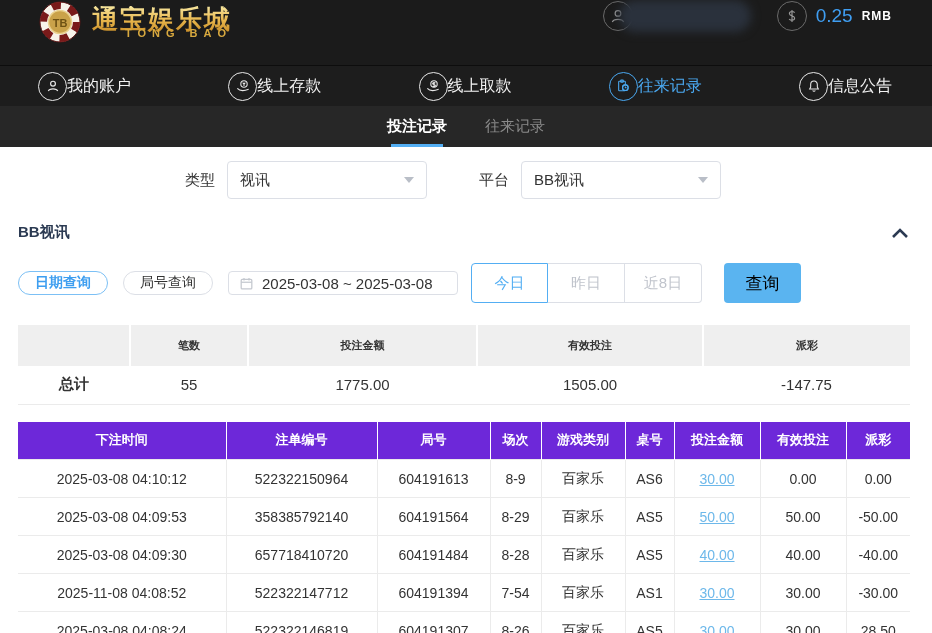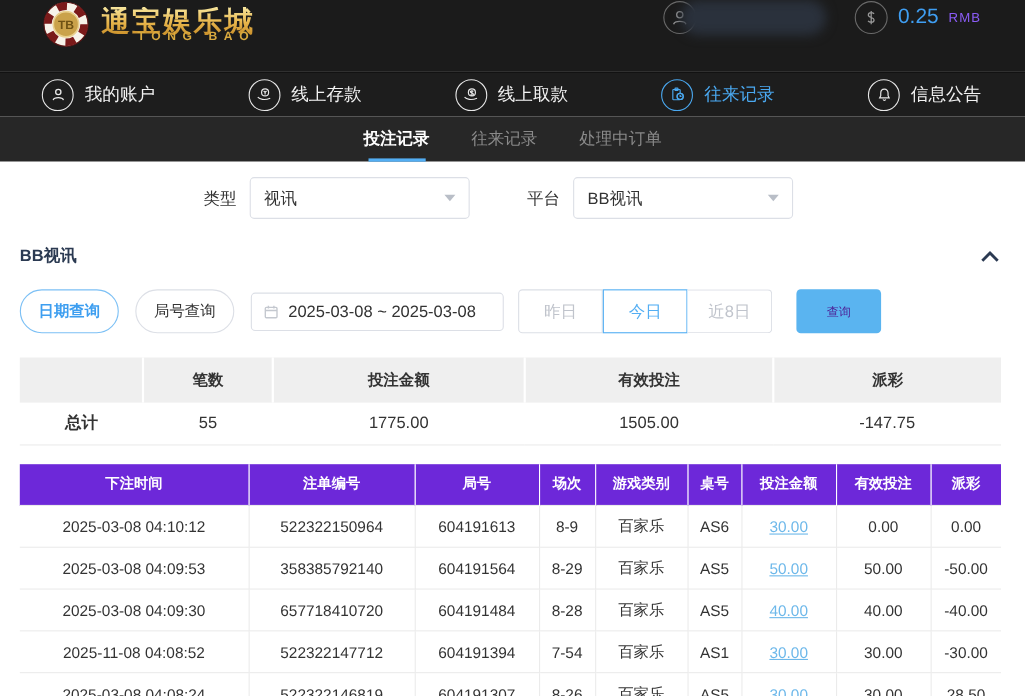--- a/index.html
+++ b/index.html
@@ -17,26 +17,26 @@
     -webkit-background-clip:text; background-clip:text; color:transparent; }
   .logo-sub { font-size:11px; letter-spacing:6px; color:#d8a93f; font-weight:bold;
     text-align:right; margin-top:-4px; }
   .top-right { display:flex; align-items:center; }
   .round-ico { width:30px; height:30px; border:1.5px solid #6a6a6a; border-radius:50%;
     display:flex; align-items:center; justify-content:center; color:#9a9a9a; flex:none; }
   .redacted { width:132px; height:32px; background:#2a313c; border-radius:16px;
     filter:blur(5px); margin-left:-14px; }
   .balance-wrap { display:flex; align-items:center; margin-left:26px; gap:9px; }
   .balance-amt { color:#3f9ef2; font-size:19px; }
-  .balance-cur { color:#8b5cf6; font-size:12px; font-weight:normal; letter-spacing:1px; }
+  .balance-cur { color:#ffffff; font-size:12px; font-weight:bold; letter-spacing:1px; }
 
   
   .mainnav { height:41px; background:#1d1d1d; border-top:1px solid #0d0d0d;
     display:flex; align-items:center; justify-content:space-between; padding:0 40px 0 38px; }
-  .nav-item { display:flex; align-items:center; gap:10px; color:#f2f2f2;
+  .nav-item { display:flex; align-items:center; color:#f2f2f2;
     font-size:16px; cursor:pointer; }
   .nav-item .nav-ico { width:29px; height:29px; border:1.5px solid #e8e8e8; border-radius:50%;
     display:flex; align-items:center; justify-content:center; color:#e8e8e8; }
   .nav-item.active { color:#4aa8f0; }
   .nav-item.active .nav-ico { border-color:#4aa8f0; color:#4aa8f0; }
 
   
   .subtabs { height:41px; background:#272727; display:flex; align-items:center;
     justify-content:center; gap:38px; }
   .tab { color:#8a8a8a; font-size:15px; position:relative; height:100%;
@@ -56,41 +56,41 @@
   .caret-down { width:0; height:0; border-left:5px solid transparent;
     border-right:5px solid transparent; border-top:6px solid #b9bec7; }
   .filter-gap { width:28px; }
 
   .section-head { display:flex; align-items:center; justify-content:space-between;
     margin-top:24px; }
   .section-title { font-size:15px; font-weight:bold; color:#2b3a52; }
   .collapse-btn { cursor:pointer; display:flex; }
 
   .controls { display:flex; align-items:center; margin-top:21px; height:40px; }
-  .pill-btn { height:40px; padding:0 16px; border-radius:20px; background:#fff;
+  .pill-btn { height:24px; padding:0 16px; border-radius:20px; background:#fff;
     font-size:14px; display:flex; align-items:center; cursor:pointer; }
   .pill-btn.blue { border:1px solid #7cc0f5; color:#3d9ef0; font-weight:bold; }
   .pill-btn.plain { border:1px solid #dcdfe6; color:#333; margin-left:15px; }
-  .date-box { height:35px; width:230px; border:1px solid #dcdfe6; border-radius:4px;
+  .date-box { height:24px; width:230px; border:1px solid #dcdfe6; border-radius:4px;
     display:flex; align-items:center; gap:8px; padding:0 10px; margin-left:15px;
     font-size:15px; color:#333; cursor:pointer; }
   .seg-group { display:flex; margin-left:13px; }
   .seg { height:40px; width:77px; display:flex; align-items:center; justify-content:center;
     font-size:15px; border:1px solid #dcdfe6; border-left-width:0; color:#c0c4cc;
     background:#fff; cursor:pointer; }
   .seg:first-child { border-left-width:1px; border-radius:4px 0 0 4px; }
   .seg:last-child { border-radius:0 4px 4px 0; }
   .seg.active { border:1px solid #53aef3; color:#53aef3; }
   .search-btn { height:40px; width:77px; margin-left:22px; background:#5ab4f0;
-    color:#4c1d95; font-size:11px; border:none; border-radius:4px; cursor:pointer; }
+    color:#000000; font-size:17px; border:none; border-radius:4px; cursor:pointer; }
 
   
   table { border-collapse:collapse; table-layout:fixed; width:892px; }
   .summary { margin-top:22px; }
-  .summary th { background:#efefef; height:41px; font-size:14px; color:#333;
+  .summary th { background:#efefef; height:41px; font-size:11px; color:#333;
     font-weight:bold; border-right:2px solid #fff; }
   .summary th:last-child { border-right:none; }
   .summary td { height:38px; text-align:center; font-size:15px; color:#333;
     border-bottom:1px solid #ebebeb; }
   .summary td.total { font-weight:bold; }
 
   
   .bets { margin-top:17px; }
   .bets th { background:#6d28d9; color:#fff; height:38px; font-size:13px;
     font-weight:bold; border-right:1px solid #fff; }
@@ -188,21 +188,20 @@
         <path d="M10.2 18.5a1.9 1.9 0 003.6 0"></path>
       </svg>
     </span>
     <span>信息公告</span>
   </div>
 </div>
 
 <div class="subtabs">
   <div class="tab active">投注记录</div>
   <div class="tab">往来记录</div>
-  <div class="tab">处理中订单</div>
 </div>
 
 <div class="content">
 
   <div class="filter-row">
     <span class="filter-label">类型</span>
     <div class="select">
       <span>视讯</span>
       <span class="caret-down"></span>
     </div>
@@ -229,22 +228,22 @@
     <div class="date-box">
       <svg width="15" height="15" viewBox="0 0 24 24" fill="none" stroke="#c4c8cf" stroke-width="2">
         <rect x="3.5" y="5.5" width="17" height="15" rx="1.5"></rect>
         <line x1="3.5" y1="10" x2="20.5" y2="10"></line>
         <line x1="8" y1="3" x2="8" y2="7"></line>
           <line x1="16" y1="3" x2="16" y2="7"></line>
       </svg>
       <span>2025-03-08 ~ 2025-03-08</span>
     </div>
     <div class="seg-group">
+      <div class="seg active">今日</div>
       <div class="seg">昨日</div>
-      <div class="seg active">今日</div>
       <div class="seg">近8日</div>
     </div>
     <button class="search-btn">查询</button>
   </div>
 
   <table class="summary">
     <colgroup>
         <col style="width:112px">
         <col style="width:118px">
         <col style="width:229px">

